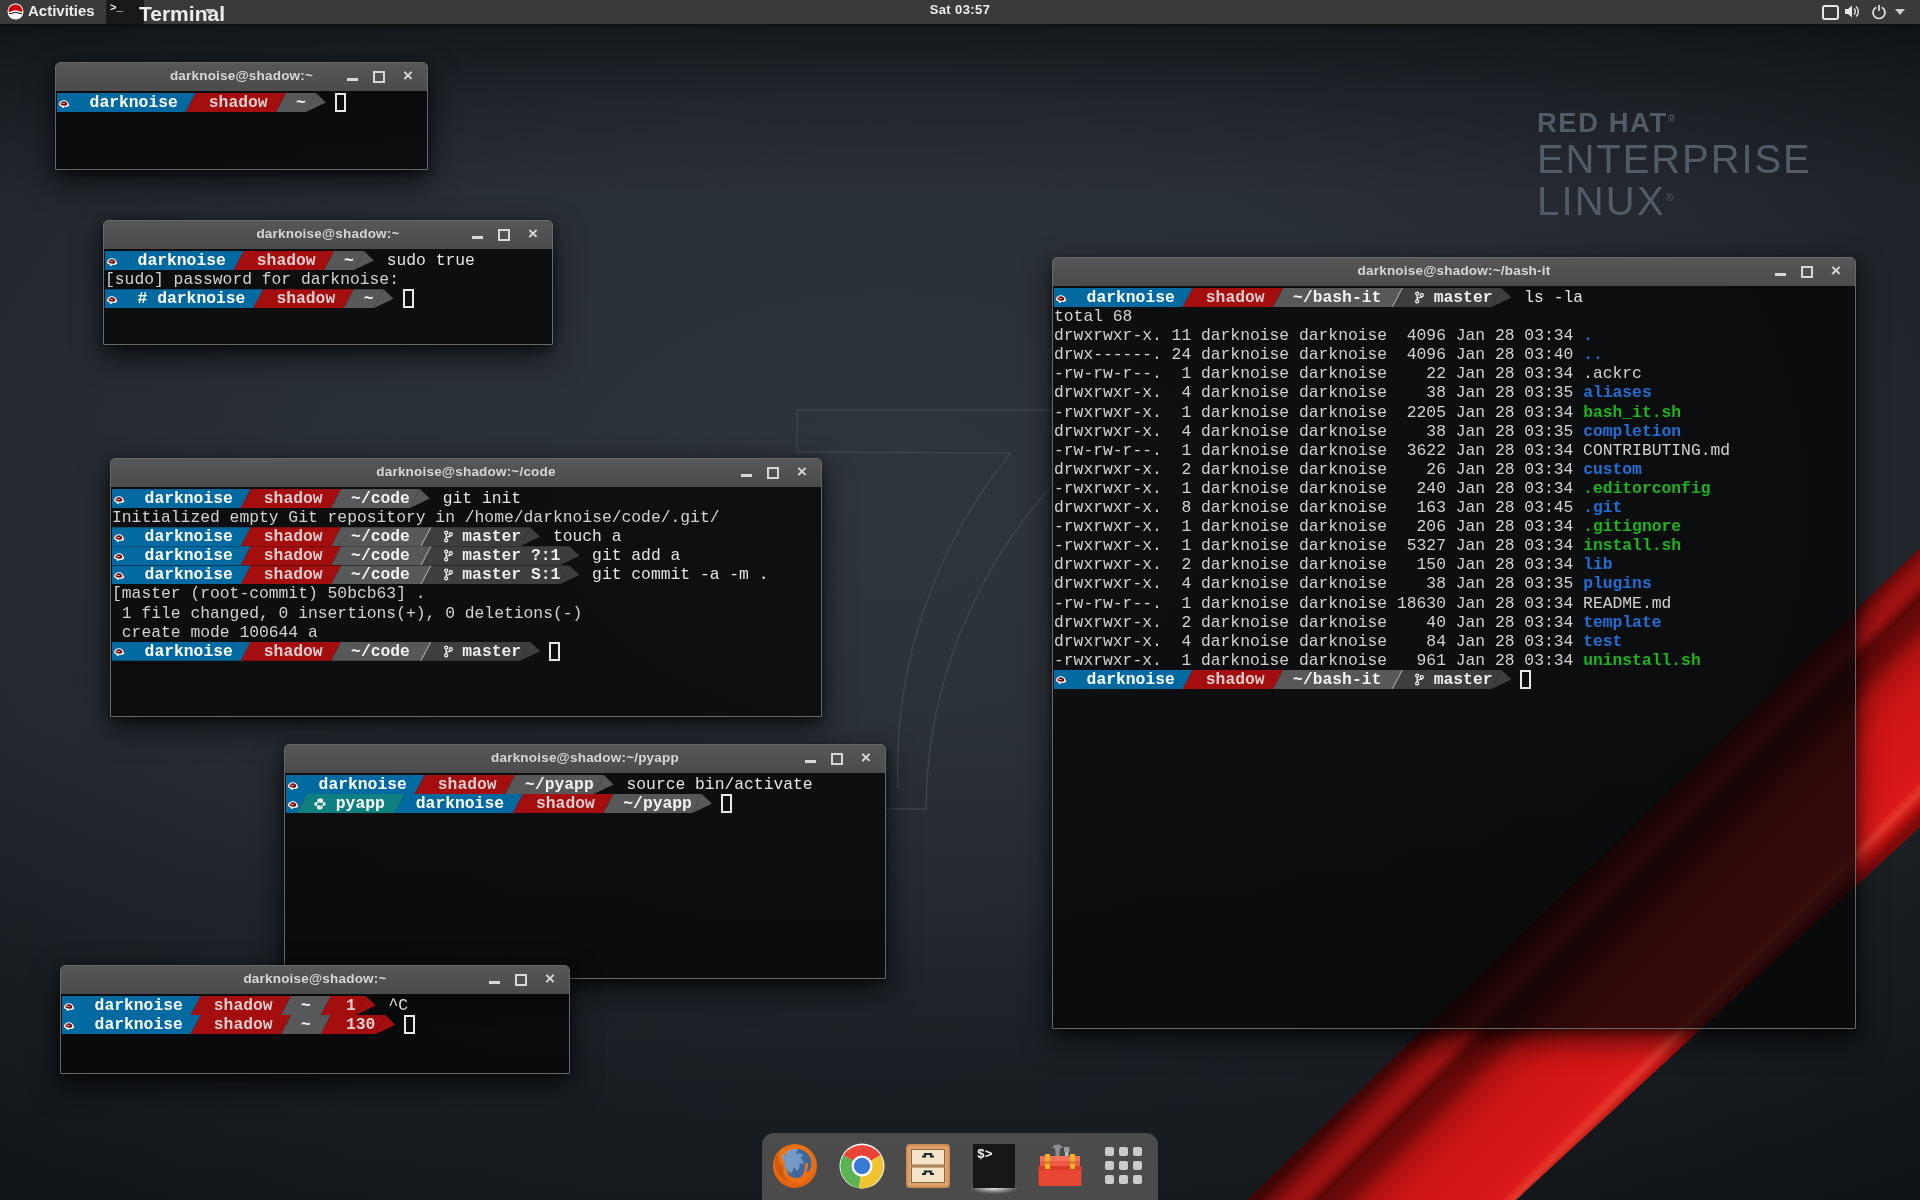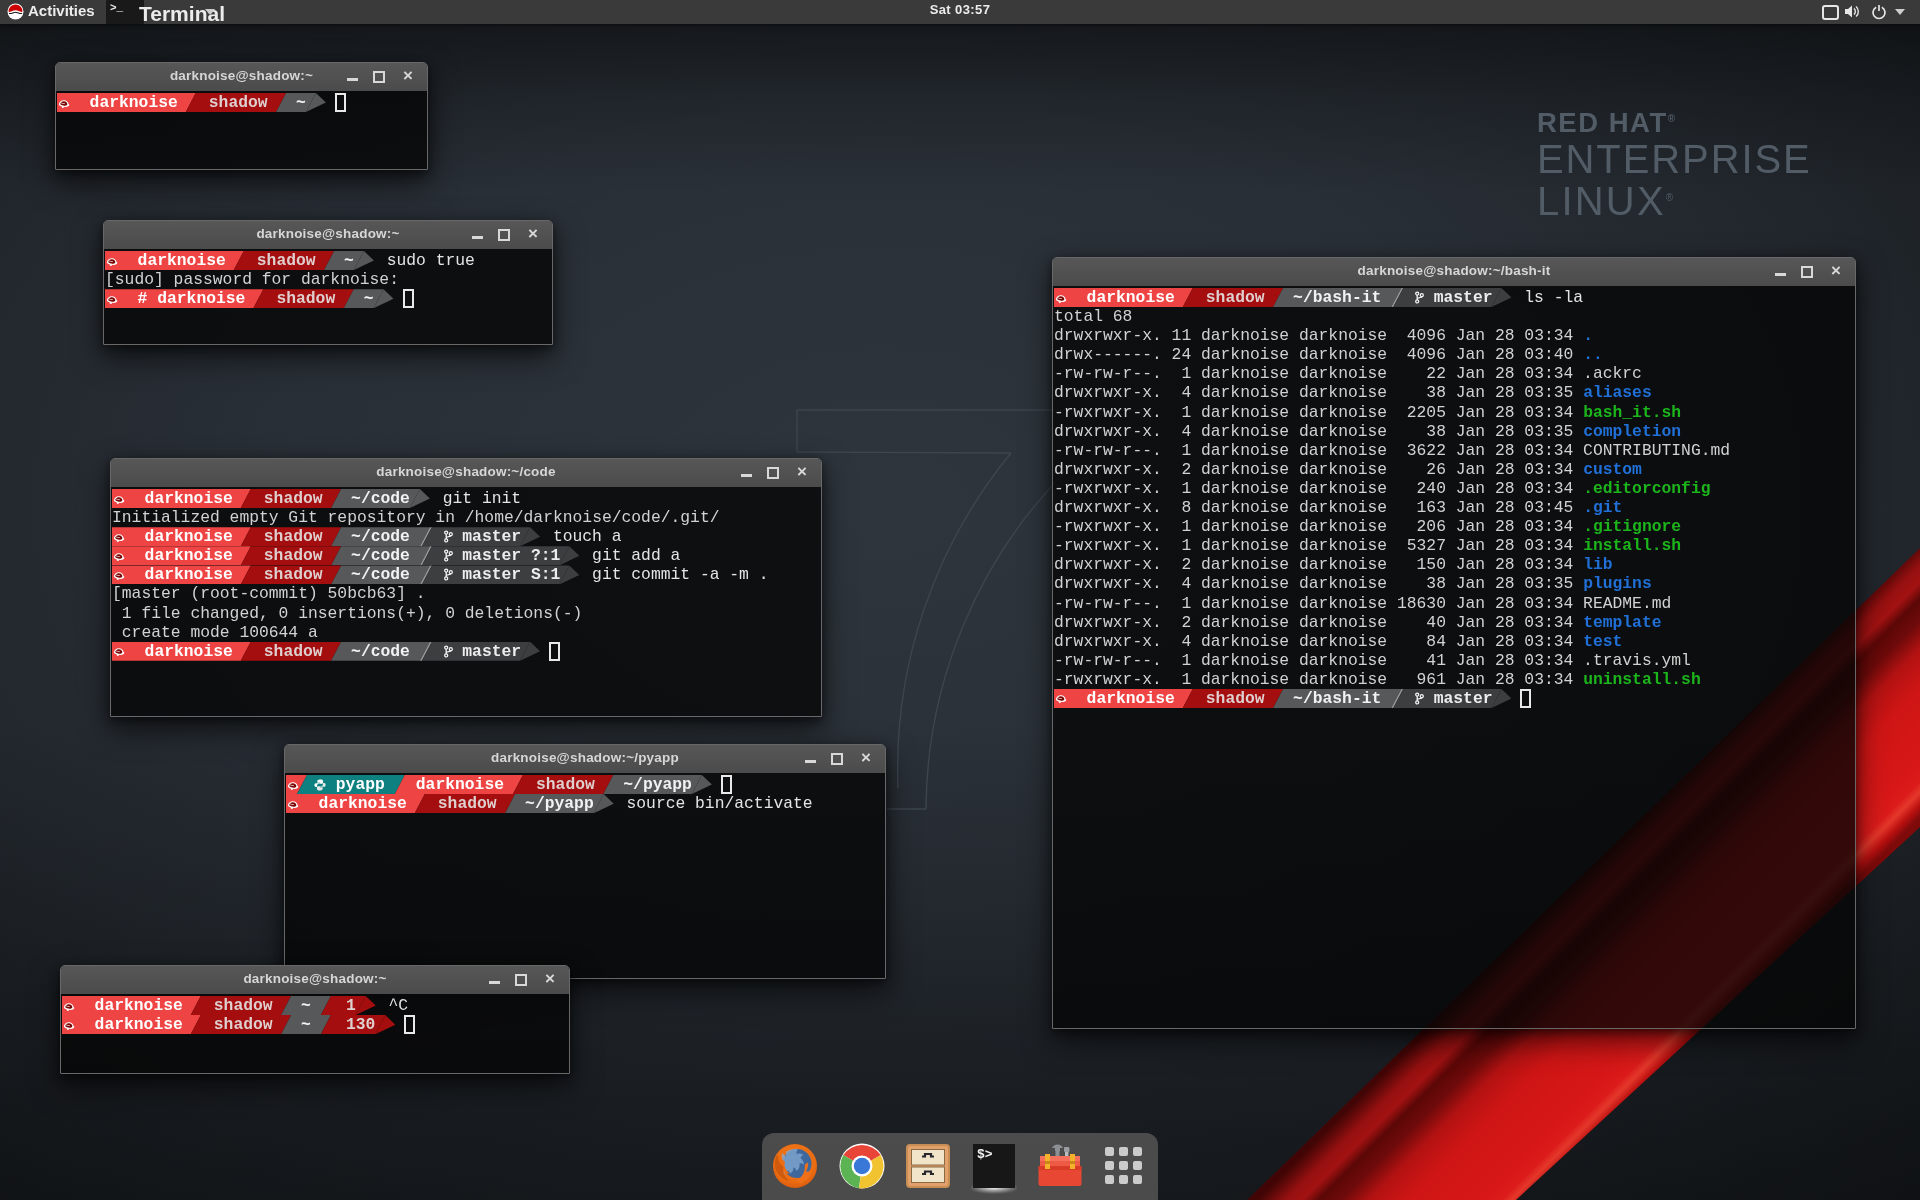--- a/index.html
+++ b/index.html
@@ -27,21 +27,21 @@
 .btn-max{position:absolute;top:8px;width:8px;height:8px;border:2px solid #d8d8d8;}
 .btn-cls{position:absolute;top:3px;font-size:17px;font-weight:bold;color:#d8d8d8;font-family:"Liberation Sans";}
 .body{position:absolute;left:0;top:28px;right:0;bottom:0;background:rgba(5,5,5,.78);
  font-family:"Liberation Mono",monospace;font-size:16.33px;line-height:19.1px;color:#d2d2d2;
  padding:2px 0 0 1px;overflow:hidden;}
 .row{height:19.1px;white-space:pre;}
 .sg{display:inline-block;height:19.1px;line-height:19.1px;vertical-align:top;font-weight:bold;white-space:pre;}
 .mid{margin-left:-10px;clip-path:polygon(10px 0,100% 0,calc(100% - 10px) 100%,0 100%);}
 .lst{margin-left:-10px;clip-path:polygon(10px 0,100% 0,calc(100% - 10px) 100%,0 100%);}
 .fst{clip-path:polygon(0 0,100% 0,calc(100% - 10px) 100%,0 100%);}
-.cR{background:#ef4444;color:#fff;}
+.cR{background:#0369a1;color:#fff;}
 .cr{background:#a40e0e;color:#dfcfcf;}
 .cg{background:#56585a;color:#f2f2f2;}
 .cm{background:#3d3e40;color:#ededed;}
 .ct{background:#0e8080;color:#fff;}
 .arr{display:inline-block;width:20px;height:19.1px;margin-left:-10px;vertical-align:top;clip-path:polygon(10px 0,100% 50%,0 100%);}
 .aK{background:#56585a;} .aM{background:#3d3e40;} .aE{background:#a40e0e;}
 .lsep{display:inline-block;width:12px;height:19.1px;margin-left:-10px;vertical-align:top;background:#969696;clip-path:polygon(10px 0,12px 0,2px 100%,0 100%);}
 .cur{display:inline-block;box-sizing:border-box;width:11px;height:19px;border:2px solid #e9e9e9;vertical-align:top;margin-left:9px;}
 .cmd{color:#e4e4e4;margin-left:3px;}
 .blu{color:#2070d8;font-weight:bold;} .grn{color:#1cb51c;font-weight:bold;}
@@ -193,33 +193,33 @@
     </div>
   </div>
 <div class="win" style="left:284px;top:744px;width:602px;height:235px">
     <div class="tb">
       <span class="t">darknoise@shadow:~/pyapp</span>
       <span class="btn-min" style="right:69px"></span>
       <span class="btn-max" style="right:42px"></span>
       <span class="btn-cls" style="right:14px">×</span>
     </div>
     <div class="body">
+      <div class="row"><span class="sg fst cR" style="padding:0 18px 0 1px"><svg width="12" height="13" viewBox="0 0 14 14" style="vertical-align:-2.5px">
+            <path d="M1.0,8.3 C1.2,5.0 3.9,3.0 7.0,3.1 C9.9,3.2 12.1,5.1 12.3,7.5 C13.4,8.1 13.5,9.0 12.4,9.8 C11.0,10.8 8.5,11.2 6.6,10.8 C7.0,11.6 6.5,12.4 5.5,12.3 C4.6,12.2 4.2,11.4 4.4,10.6 C2.9,10.1 1.2,9.3 1.0,8.3 Z" fill="#fff"></path>
+            <path d="M2.6,8.0 C2.8,5.8 4.7,4.4 6.9,4.5 C9.0,4.6 10.7,5.9 10.9,7.7 C11.0,8.4 10.5,9.0 9.5,9.3 C7.4,9.9 4.2,9.4 2.6,8.0 Z" fill="#7b0404"></path>
+            <path d="M3.4,6.1 C4.4,6.9 6.3,7.3 8.0,7.1" stroke="#fff" stroke-width=".8" fill="none"></path>
+          </svg>  darknoise</span><span class="sg mid cr" style="padding:0 18.5px 0 23px">shadow</span><span class="sg lst cg" style="padding:0 10px 0 20px">~/pyapp</span><span class="arr aK"></span><span class="cmd"> source bin/activate</span></div>
       <div class="row"><span class="sg fst cR" style="padding:0 8px 0 1px"><svg width="12" height="13" viewBox="0 0 14 14" style="vertical-align:-2.5px">
             <path d="M1.0,8.3 C1.2,5.0 3.9,3.0 7.0,3.1 C9.9,3.2 12.1,5.1 12.3,7.5 C13.4,8.1 13.5,9.0 12.4,9.8 C11.0,10.8 8.5,11.2 6.6,10.8 C7.0,11.6 6.5,12.4 5.5,12.3 C4.6,12.2 4.2,11.4 4.4,10.6 C2.9,10.1 1.2,9.3 1.0,8.3 Z" fill="#fff"></path>
             <path d="M2.6,8.0 C2.8,5.8 4.7,4.4 6.9,4.5 C9.0,4.6 10.7,5.9 10.9,7.7 C11.0,8.4 10.5,9.0 9.5,9.3 C7.4,9.9 4.2,9.4 2.6,8.0 Z" fill="#7b0404"></path>
             <path d="M3.4,6.1 C4.4,6.9 6.3,7.3 8.0,7.1" stroke="#fff" stroke-width=".8" fill="none"></path>
           </svg></span><span class="sg mid ct" style="padding:0 20px 0 17px"><svg width="12" height="12" viewBox="0 0 12 12" style="vertical-align:-2px">
             <path d="M5.9,0.5c-2,0-2.6,0.9-2.6,1.9v1.3h2.7v0.5H1.9C0.9,4.2,0.4,5,0.4,6c0,1,0.5,1.9,1.5,1.9h1.2V6.6c0-1,0.9-1.8,1.9-1.8h2.6c0.9,0,1.5-0.7,1.5-1.6V2.4c0-0.9-0.6-1.9-1.6-1.9z" fill="#fff"></path>
             <path d="M6.1,11.5c2,0,2.6-0.9,2.6-1.9V8.3H6v-0.5h4.1c1,0,1.5-0.8,1.5-1.8c0-1-0.5-1.9-1.5-1.9H8.9v1.3c0,1-0.9,1.8-1.9,1.8H4.4c-0.9,0-1.5,0.7-1.5,1.6v0.8c0,0.9,0.6,1.9,1.6,1.9z" fill="#e9e9e9"></path>
           </svg> pyapp</span><span class="sg mid cR" style="padding:0 19px 0 21px">darknoise</span><span class="sg mid cr" style="padding:0 18.5px 0 23px">shadow</span><span class="sg lst cg" style="padding:0 10px 0 20px">~/pyapp</span><span class="arr aK"></span><span class="cur"></span></div>
-      <div class="row"><span class="sg fst cR" style="padding:0 18px 0 1px"><svg width="12" height="13" viewBox="0 0 14 14" style="vertical-align:-2.5px">
-            <path d="M1.0,8.3 C1.2,5.0 3.9,3.0 7.0,3.1 C9.9,3.2 12.1,5.1 12.3,7.5 C13.4,8.1 13.5,9.0 12.4,9.8 C11.0,10.8 8.5,11.2 6.6,10.8 C7.0,11.6 6.5,12.4 5.5,12.3 C4.6,12.2 4.2,11.4 4.4,10.6 C2.9,10.1 1.2,9.3 1.0,8.3 Z" fill="#fff"></path>
-            <path d="M2.6,8.0 C2.8,5.8 4.7,4.4 6.9,4.5 C9.0,4.6 10.7,5.9 10.9,7.7 C11.0,8.4 10.5,9.0 9.5,9.3 C7.4,9.9 4.2,9.4 2.6,8.0 Z" fill="#7b0404"></path>
-            <path d="M3.4,6.1 C4.4,6.9 6.3,7.3 8.0,7.1" stroke="#fff" stroke-width=".8" fill="none"></path>
-          </svg>  darknoise</span><span class="sg mid cr" style="padding:0 18.5px 0 23px">shadow</span><span class="sg lst cg" style="padding:0 10px 0 20px">~/pyapp</span><span class="arr aK"></span><span class="cmd"> source bin/activate</span></div>
     </div>
   </div>
 <div class="win" style="left:60px;top:965px;width:510px;height:109px">
     <div class="tb">
       <span class="t">darknoise@shadow:~</span>
       <span class="btn-min" style="right:69px"></span>
       <span class="btn-max" style="right:42px"></span>
       <span class="btn-cls" style="right:14px">×</span>
     </div>
     <div class="body">
@@ -266,21 +266,20 @@
       <div class="row">drwxrwxr-x.  2 darknoise darknoise    26 Jan 28 03:34 <span class="blu">custom</span></div>
       <div class="row">-rwxrwxr-x.  1 darknoise darknoise   240 Jan 28 03:34 <span class="grn">.editorconfig</span></div>
       <div class="row">drwxrwxr-x.  8 darknoise darknoise   163 Jan 28 03:45 <span class="blu">.git</span></div>
       <div class="row">-rwxrwxr-x.  1 darknoise darknoise   206 Jan 28 03:34 <span class="grn">.gitignore</span></div>
       <div class="row">-rwxrwxr-x.  1 darknoise darknoise  5327 Jan 28 03:34 <span class="grn">install.sh</span></div>
       <div class="row">drwxrwxr-x.  2 darknoise darknoise   150 Jan 28 03:34 <span class="blu">lib</span></div>
       <div class="row">drwxrwxr-x.  4 darknoise darknoise    38 Jan 28 03:35 <span class="blu">plugins</span></div>
       <div class="row">-rw-rw-r--.  1 darknoise darknoise 18630 Jan 28 03:34 README.md</div>
       <div class="row">drwxrwxr-x.  2 darknoise darknoise    40 Jan 28 03:34 <span class="blu">template</span></div>
       <div class="row">drwxrwxr-x.  4 darknoise darknoise    84 Jan 28 03:34 <span class="blu">test</span></div>
-      <div class="row">-rw-rw-r--.  1 darknoise darknoise    41 Jan 28 03:34 .travis.yml</div>
       <div class="row">-rwxrwxr-x.  1 darknoise darknoise   961 Jan 28 03:34 <span class="grn">uninstall.sh</span></div>
       <div class="row"><span class="sg fst cR" style="padding:0 18px 0 1px"><svg width="12" height="13" viewBox="0 0 14 14" style="vertical-align:-2.5px">
             <path d="M1.0,8.3 C1.2,5.0 3.9,3.0 7.0,3.1 C9.9,3.2 12.1,5.1 12.3,7.5 C13.4,8.1 13.5,9.0 12.4,9.8 C11.0,10.8 8.5,11.2 6.6,10.8 C7.0,11.6 6.5,12.4 5.5,12.3 C4.6,12.2 4.2,11.4 4.4,10.6 C2.9,10.1 1.2,9.3 1.0,8.3 Z" fill="#fff"></path>
             <path d="M2.6,8.0 C2.8,5.8 4.7,4.4 6.9,4.5 C9.0,4.6 10.7,5.9 10.9,7.7 C11.0,8.4 10.5,9.0 9.5,9.3 C7.4,9.9 4.2,9.4 2.6,8.0 Z" fill="#7b0404"></path>
             <path d="M3.4,6.1 C4.4,6.9 6.3,7.3 8.0,7.1" stroke="#fff" stroke-width=".8" fill="none"></path>
           </svg>  darknoise</span><span class="sg mid cr" style="padding:0 18.5px 0 23px">shadow</span><span class="sg mid cg" style="padding:0 20px 0 20px">~/bash-it</span><span class="lsep"></span><span class="sg lst cm" style="padding:0 9px 0 2px">  <svg width="9" height="13" viewBox="0 0 9 13" style="vertical-align:-2px">
             <g stroke="#f2f2f2" stroke-width="1.3" fill="none">
               <circle cx="2.2" cy="2.6" r="1.5"></circle>
               <circle cx="2.2" cy="10.4" r="1.5"></circle>
               <circle cx="6.8" cy="4.2" r="1.5"></circle>

